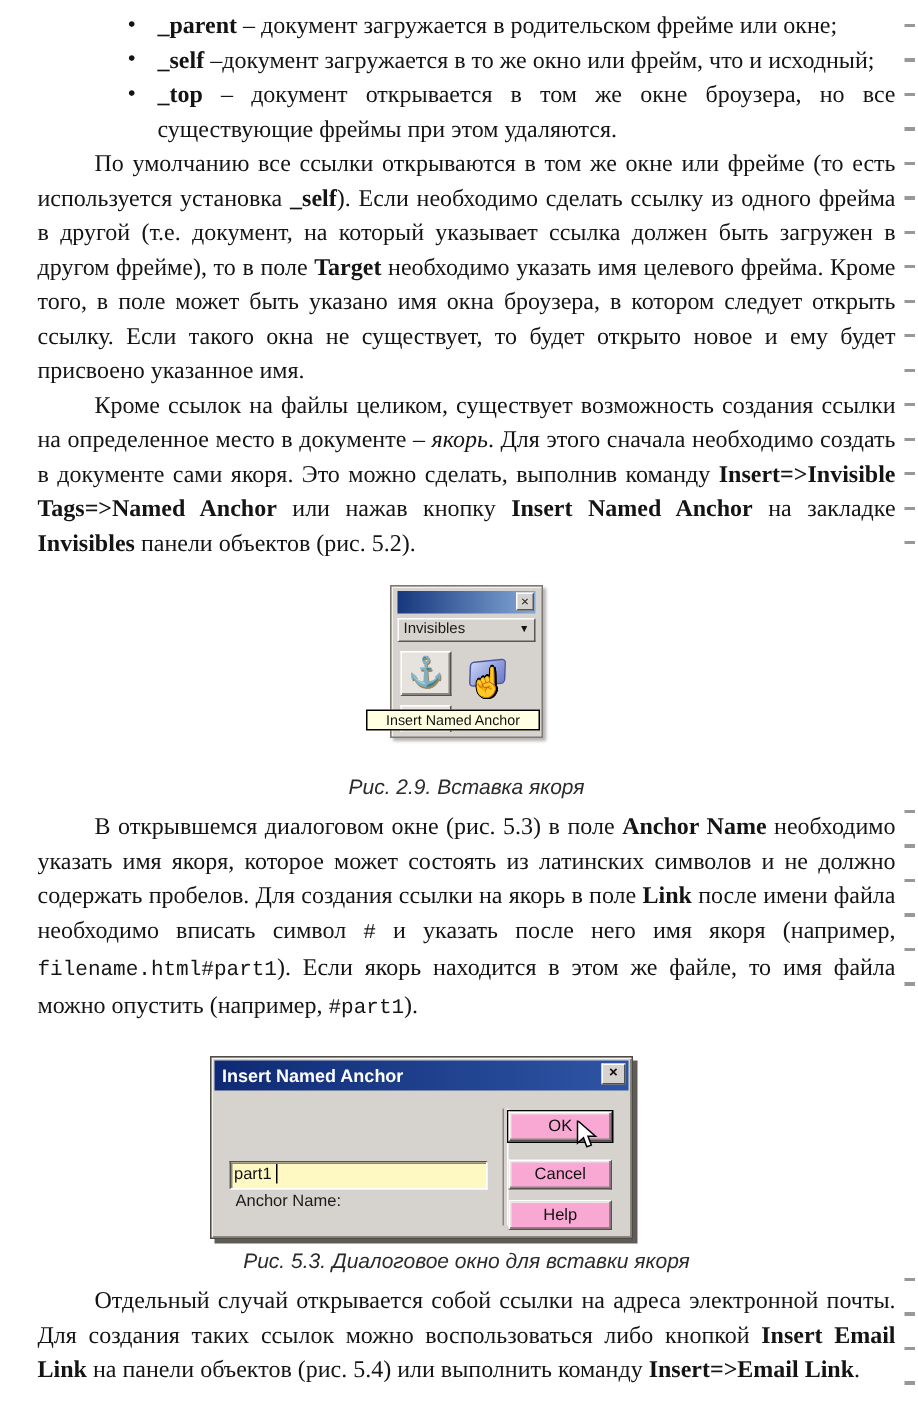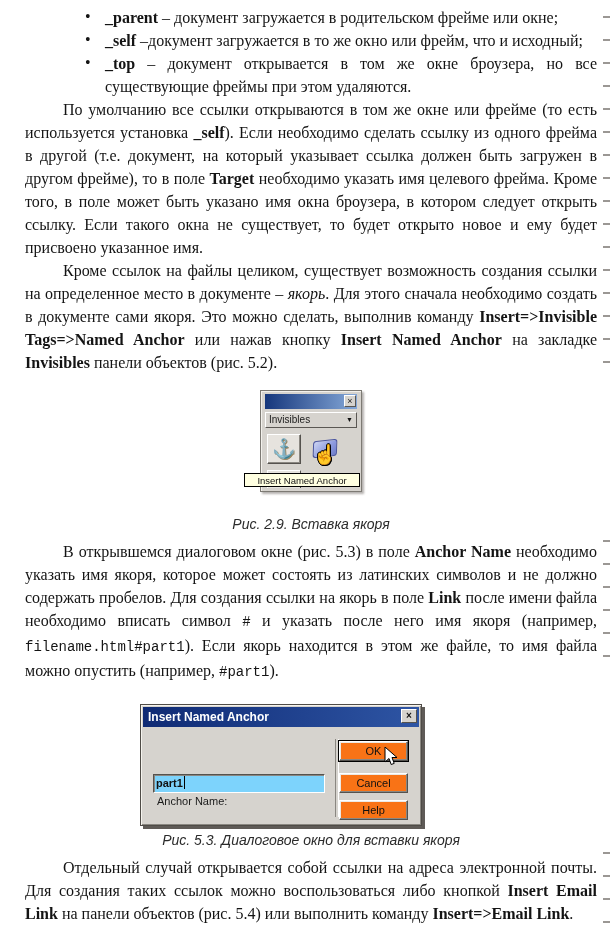--- a/index.html
+++ b/index.html
@@ -75,26 +75,26 @@
   .dlg-title{color:#fff;font-weight:bold;font-size:12px;}
   .dlg-close{position:absolute;right:2px;top:2px;width:16px;height:14px;
          background:#d6d3ce;border:1px solid;border-color:#fff #55524e #55524e #fff;
          font-size:10px;font-weight:bold;line-height:12px;text-align:center;color:#111;
          box-sizing:border-box;}
   .dlg-body{position:relative;height:96px;}
   .dlg-label{position:absolute;left:16px;top:22px;font-size:11px;color:#1a1a1a;margin-top:44px;}
   .field{position:absolute;left:12px;top:44px;width:172px;height:19px;}
   .field input{width:100%;height:100%;box-sizing:border-box;border:1px solid;
          border-color:#55524e #fff #fff #55524e;box-shadow:inset 1px 1px 0 #8a8781;
-         background:#7dd3fc;font-family:"Liberation Sans",sans-serif;font-size:11px;
-         padding:1px 2px;color:#111;font-weight:bold;}
+         background:#fef9c3;font-family:"Liberation Sans",sans-serif;font-size:11px;
+         padding:1px 2px;color:#111;}
   .caret{position:absolute;left:31px;top:3px;width:1px;height:13px;background:#000;}
   .divider{position:absolute;left:194px;top:10px;width:2px;height:78px;
          border-left:1px solid #8a8781;border-right:1px solid #fff;}
-  .btn{position:absolute;right:13px;width:69px;height:20px;background:#f97316;
+  .btn{position:absolute;right:13px;width:69px;height:20px;background:#f9a8d4;
          border:1px solid;border-color:#fff #55524e #55524e #fff;
          box-shadow:inset -1px -1px 0 #8a8781,inset 1px 1px 0 #ece9e4;
          font-family:"Liberation Sans",sans-serif;font-size:11px;color:#111;padding:0;}
   .btn-ok{top:12px;box-shadow:0 0 0 1px #000,inset -1px -1px 0 #8a8781,inset 1px 1px 0 #ece9e4;}
   .btn-cancel{top:44px;}
   .btn-help{top:71px;}
   .arrow-cursor{position:absolute;right:22px;top:18px;z-index:4;}
   .fig53 .caption{margin-top:6px;}
 
   .p-after-fig{margin-top:8px;}

